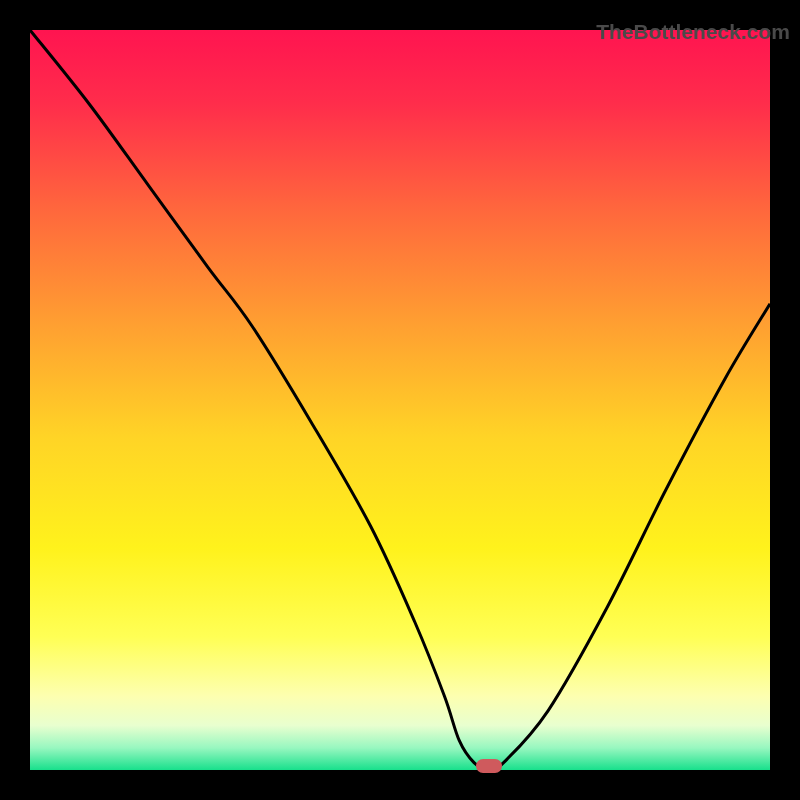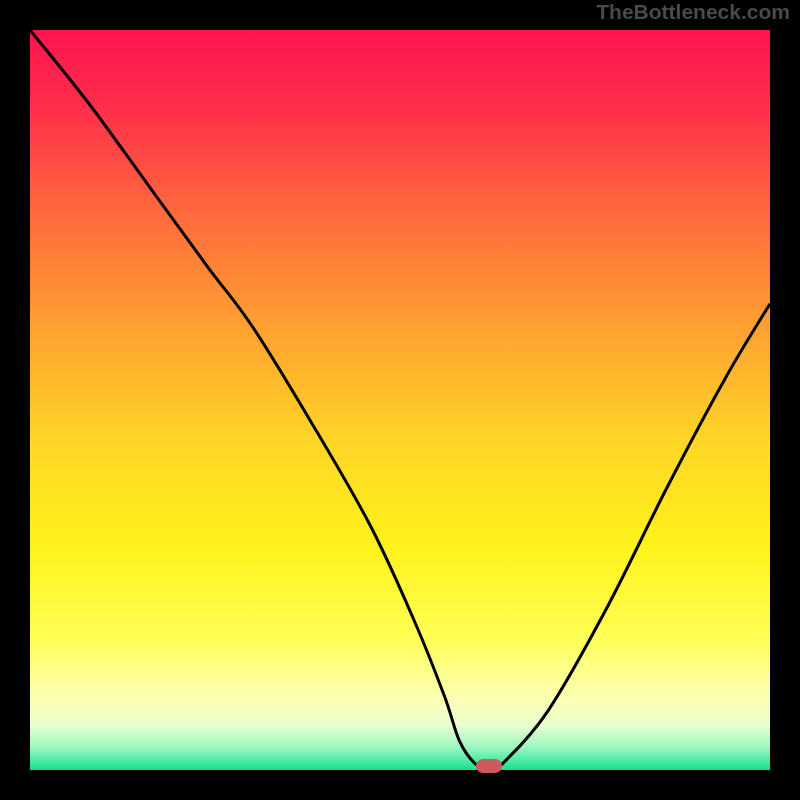--- a/index.html
+++ b/index.html
@@ -11,21 +11,21 @@
     font-family: Arial, Helvetica, sans-serif;
     overflow: hidden;
   }
   .container {
     position: relative;
     width: 800px;
     height: 800px;
   }
   .watermark {
     position: absolute;
-    top: 0;
+    top: 20px;
     right: 10px;
     color: #4a4a4a;
     font-size: 21px;
     font-weight: bold;
     z-index: 10;
   }
   .plot-frame {
     position: absolute;
     left: 30px;
     top: 30px;

